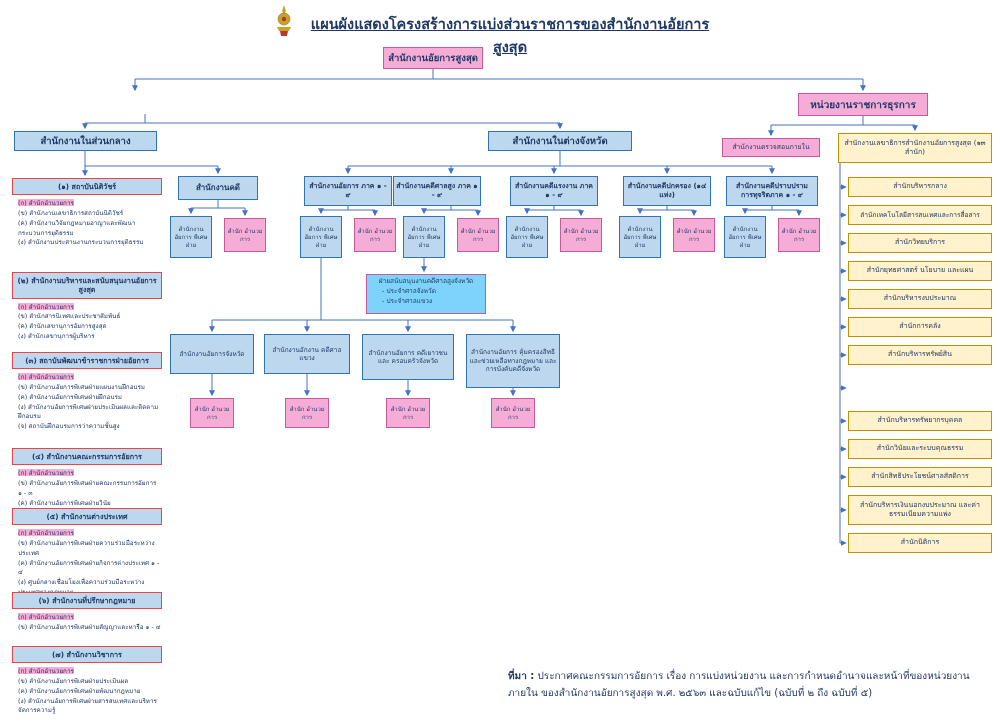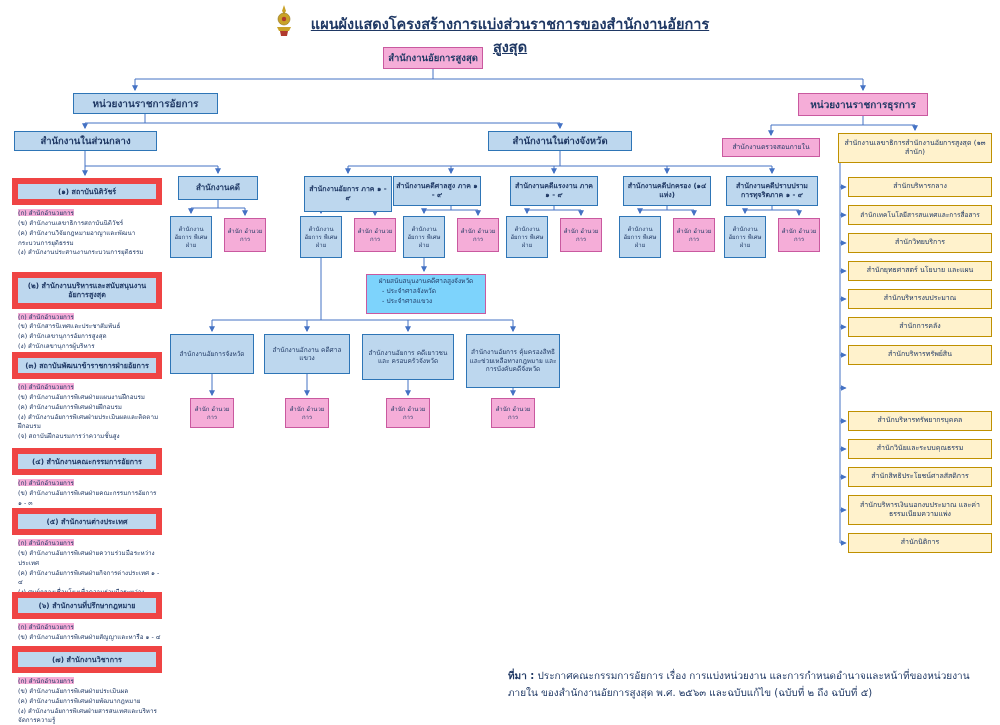--- a/index.html
+++ b/index.html
@@ -7,21 +7,21 @@
           font-family:"DejaVu Sans","Liberation Sans",sans-serif;color:#1F3864;}
   .bx{position:absolute;display:flex;align-items:center;justify-content:center;text-align:center;
       border:1px solid;box-sizing:border-box;line-height:1.3;padding:1px 2px;}
   .blue{background:#BDD7EE;border-color:#2E75B6;}
   .pink{background:#F5ADD8;border-color:#C9599F;}
   .yellow{background:#FFF2CC;border-color:#BF9000;}
   .b{font-weight:bold;}
   .ttl{position:absolute;left:300px;top:12px;width:420px;text-align:center;font-size:14.5px;
        font-weight:bold;text-decoration:underline;color:#1F3864;}
   .sec{position:absolute;left:12px;width:150px;}
-  .sec .hd{background:#BDD7EE;border:6px solid #ef4444;font-size:7.2px;font-weight:bold;
+  .sec .hd{background:#BDD7EE;border:1px solid #ef4444;font-size:7.2px;font-weight:bold;
            text-align:center;padding:3px 2px;line-height:1.3;box-sizing:border-box;}
   .sec ul{margin:3px 0 0 2px;padding:0 0 0 4px;list-style:none;font-size:6.3px;line-height:1.55;
           text-align:left;color:#1F3864;overflow-wrap:break-word;word-break:break-word;}
   .sec .hl{background:#F5ADD8;}
   .support{position:absolute;left:366px;top:274px;width:120px;height:40px;background:#7dd3fc;
            border:1px solid #C9599F;box-sizing:border-box;font-size:6.5px;line-height:1.5;padding:2px 3px;}
   .support .t{display:block;text-align:center;}
   .support .l{display:block;text-align:left;padding-left:12px;}
   .src{position:absolute;left:508px;top:668px;width:482px;font-size:10px;line-height:1.65;
        color:#1F3864;text-align:left;}
@@ -118,21 +118,20 @@
       <path d="M12 1 L14 7 L12 10 L10 7 Z" fill="#C9A227"></path>
       <circle cx="12" cy="15" r="6" fill="#C9A227" stroke="#8a6d1a" stroke-width="0.6"></circle>
       <circle cx="12" cy="15" r="2.2" fill="#B03A2E"></circle>
       <path d="M5 23 H19 L17 27 H7 Z" fill="#C9A227"></path>
       <path d="M8 27 H16 L15 32 H9 Z" fill="#B03A2E"></path>
     </svg>
   </span>
   <div class="ttl">แผนผังแสดงโครงสร้างการแบ่งส่วนราชการของสำนักงานอัยการสูงสุด</div>
 
   <div class="bx pink b" style="left:383px;top:47px;width:100px;height:22px;font-size:9.5px;">สำนักงานอัยการสูงสุด</div>
-  <div class="bx blue b" style="left:73px;top:93px;width:145px;height:21px;font-size:10px;">หน่วยงานราชการอัยการ</div>
   <div class="bx pink b" style="left:798px;top:93px;width:130px;height:23px;font-size:10px;">หน่วยงานราชการธุรการ</div>
   <div class="bx blue b" style="left:14px;top:131px;width:143px;height:20px;font-size:9.5px;">สำนักงานในส่วนกลาง</div>
   <div class="bx blue b" style="left:488px;top:131px;width:144px;height:20px;font-size:9.5px;">สำนักงานในต่างจังหวัด</div>
   <div class="bx pink" style="left:722px;top:138px;width:98px;height:19px;font-size:6.8px;">สำนักงานตรวจสอบภายใน</div>
   <div class="bx yellow" style="left:838px;top:133px;width:154px;height:30px;font-size:7px;">สำนักงานเลขาธิการสำนักงานอัยการสูงสุด (๑๓ สำนัก)</div>
 
   <div class="bx yellow" style="left:848px;top:177px;width:144px;height:20px;font-size:7px;">สำนักบริหารกลาง</div>
   <div class="bx yellow" style="left:848px;top:205px;width:144px;height:20px;font-size:6.6px;">สำนักเทคโนโลยีสารสนเทศและการสื่อสาร</div>
   <div class="bx yellow" style="left:848px;top:233px;width:144px;height:20px;font-size:7px;">สำนักวิทยบริการ</div>
   <div class="bx yellow" style="left:848px;top:261px;width:144px;height:20px;font-size:7px;">สำนักยุทธศาสตร์ นโยบาย และแผน</div>
@@ -204,21 +203,21 @@
       <li><span>(ข) สำนักงานอัยการพิเศษฝ่ายประเมินผล</span></li>
       <li><span>(ค) สำนักงานอัยการพิเศษฝ่ายพัฒนากฎหมาย</span></li>
       <li><span>(ง) สำนักงานอัยการพิเศษฝ่ายสารสนเทศและบริหารจัดการความรู้</span></li>
     </ul>
   </div>
 
   <div class="bx blue b" style="left:178px;top:176px;width:80px;height:24px;font-size:8px;">สำนักงานคดี</div>
   <div class="bx blue" style="left:170px;top:216px;width:42px;height:42px;font-size:6px;">สำนักงาน อัยการ พิเศษฝ่าย</div>
   <div class="bx pink" style="left:224px;top:218px;width:42px;height:34px;font-size:6px;">สำนัก อำนวยการ</div>
 
-  <div class="bx blue b" style="left:304px;top:176px;width:88px;height:36px;font-size:7px;">สำนักงานอัยการ ภาค ๑ - ๙</div>
+  <div class="bx blue b" style="left:304px;top:176px;width:88px;height:30px;font-size:7px;">สำนักงานอัยการ ภาค ๑ - ๙</div>
   <div class="bx blue b" style="left:393px;top:176px;width:88px;height:30px;font-size:7px;">สำนักงานคดีศาลสูง ภาค ๑ - ๙</div>
   <div class="bx blue b" style="left:510px;top:176px;width:88px;height:30px;font-size:7px;">สำนักงานคดีแรงงาน ภาค ๑ - ๙</div>
   <div class="bx blue b" style="left:623px;top:176px;width:88px;height:30px;font-size:7px;">สำนักงานคดีปกครอง (๑๔ แห่ง)</div>
   <div class="bx blue b" style="left:726px;top:176px;width:92px;height:30px;font-size:7px;">สำนักงานคดีปราบปราม การทุจริตภาค ๑ - ๙</div>
 
   <div class="bx blue" style="left:300px;top:216px;width:42px;height:42px;font-size:6px;">สำนักงาน อัยการ พิเศษฝ่าย</div>
   <div class="bx pink" style="left:354px;top:218px;width:42px;height:34px;font-size:6px;">สำนัก อำนวยการ</div>
   <div class="bx blue" style="left:403px;top:216px;width:42px;height:42px;font-size:6px;">สำนักงาน อัยการ พิเศษฝ่าย</div>
   <div class="bx pink" style="left:457px;top:218px;width:42px;height:34px;font-size:6px;">สำนัก อำนวยการ</div>
   <div class="bx blue" style="left:506px;top:216px;width:42px;height:42px;font-size:6px;">สำนักงาน อัยการ พิเศษฝ่าย</div>

